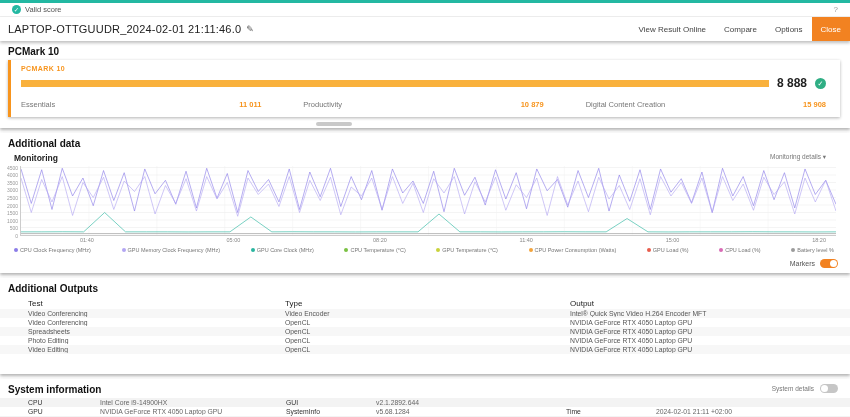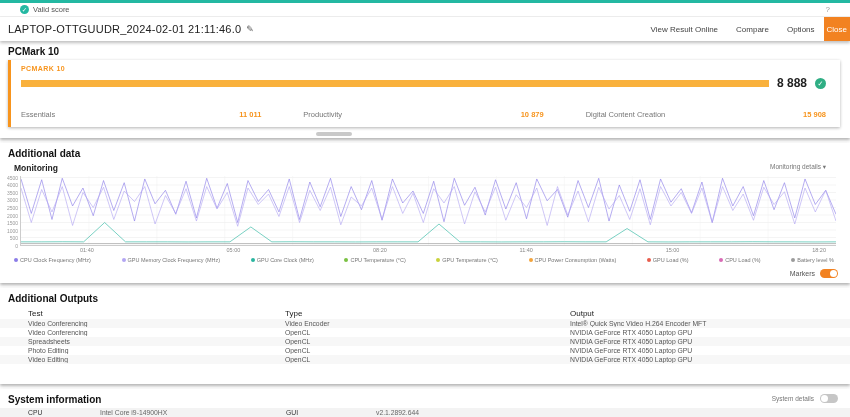--- a/index.html
+++ b/index.html
@@ -1,36 +1,36 @@
 <!DOCTYPE html>
 <html><head>
 <meta charset="utf-8">
 <style>
   html,body{margin:0;padding:0}
   body{width:850px;height:417px;font-family:"Liberation Sans",sans-serif;background:#fff;overflow:hidden;position:relative}
   .topline{height:3px;background:#23b8a2}
-  .statusbar{height:13px;display:flex;align-items:center;padding:0 20px;gap:4px;border-bottom:1px solid #efefef;background:#fff}
+  .statusbar{height:13px;display:flex;align-items:center;padding:0 12px;gap:4px;border-bottom:1px solid #efefef;background:#fff}
   .status-icon{width:9px;height:9px;border-radius:50%;background:#23b8a2;color:#fff;font-size:6.5px;line-height:9px;text-align:center;flex:0 0 auto}
   .status-text{font-size:7.5px;color:#555}
   .help{margin-left:auto;font-size:8px;color:#999;cursor:pointer}
   .header{height:24px;display:flex;align-items:center;padding-left:8px;box-shadow:0 2px 3px rgba(0,0,0,.25);position:relative;z-index:6;background:#fff}
   .title{font-size:11px;font-weight:normal;color:#222;letter-spacing:.2px}
   .edit{font-size:9px;color:#555;margin-left:5px;cursor:pointer}
   .header-buttons{margin-left:auto;display:flex;height:100%;align-items:stretch}
   .hbtn{border:0;background:none;font-size:8px;color:#444;padding:0 9px;font-family:inherit;cursor:pointer}
-  .close-btn{border:0;background:#f28221;color:#fff;font-size:8px;padding:0 3px;font-family:inherit;cursor:pointer}
+  .close-btn{border:0;background:#f28221;color:#fff;font-size:8px;padding:0 9px;font-family:inherit;cursor:pointer}
   .section{background:#fff;box-shadow:0 2px 3px rgba(0,0,0,.3);margin-bottom:5px;position:relative;z-index:1}
   h2{font-size:10px;font-weight:bold;color:#111;margin:0;padding:5px 0 3px 8px}
   .score-card{margin:0 10px 3px 8px;border-left:3px solid #f7941d;box-shadow:0 1px 3px rgba(0,0,0,.3);padding:5px 14px 8px 10px}
   .card-label{color:#f7941d;font-weight:bold;font-size:7px;letter-spacing:.4px}
   .bar-row{display:flex;align-items:center;margin-top:4px;gap:8px}
   .score-bar{flex:1;height:7px;background:#f9b13c}
   .score{font-size:12px;font-weight:bold;color:#222;white-space:nowrap}
   .score-check{width:11px;height:11px;border-radius:50%;background:#2fae84;color:#fff;font-size:7px;line-height:11px;text-align:center;flex:0 0 auto}
-  .subscores{display:flex;margin-top:20px;gap:42px}
+  .subscores{display:flex;margin-top:10px;gap:42px}
   .subscore{flex:1;display:flex;justify-content:space-between;align-items:center}
   .subscore .lbl{font-size:7.5px;color:#777}
   .subscore .val{font-size:7.5px;color:#f7941d;font-weight:bold}
   .hscroll{height:8px;position:relative}
   .thumb{position:absolute;left:316px;top:2px;width:36px;height:4px;background:#c9c9c9;border-radius:2px;cursor:pointer}
   .perf-section{padding-bottom:3px}
   .mon-head{display:flex;padding:1px 24px 1px 14px}
   .mon-title{font-size:8.5px;font-weight:bold;color:#222}
   .mon-details{margin-left:auto;font-size:6.5px;color:#777;cursor:pointer}
   .chart{display:flex;margin:2px 14px 0 6px;height:70px}

